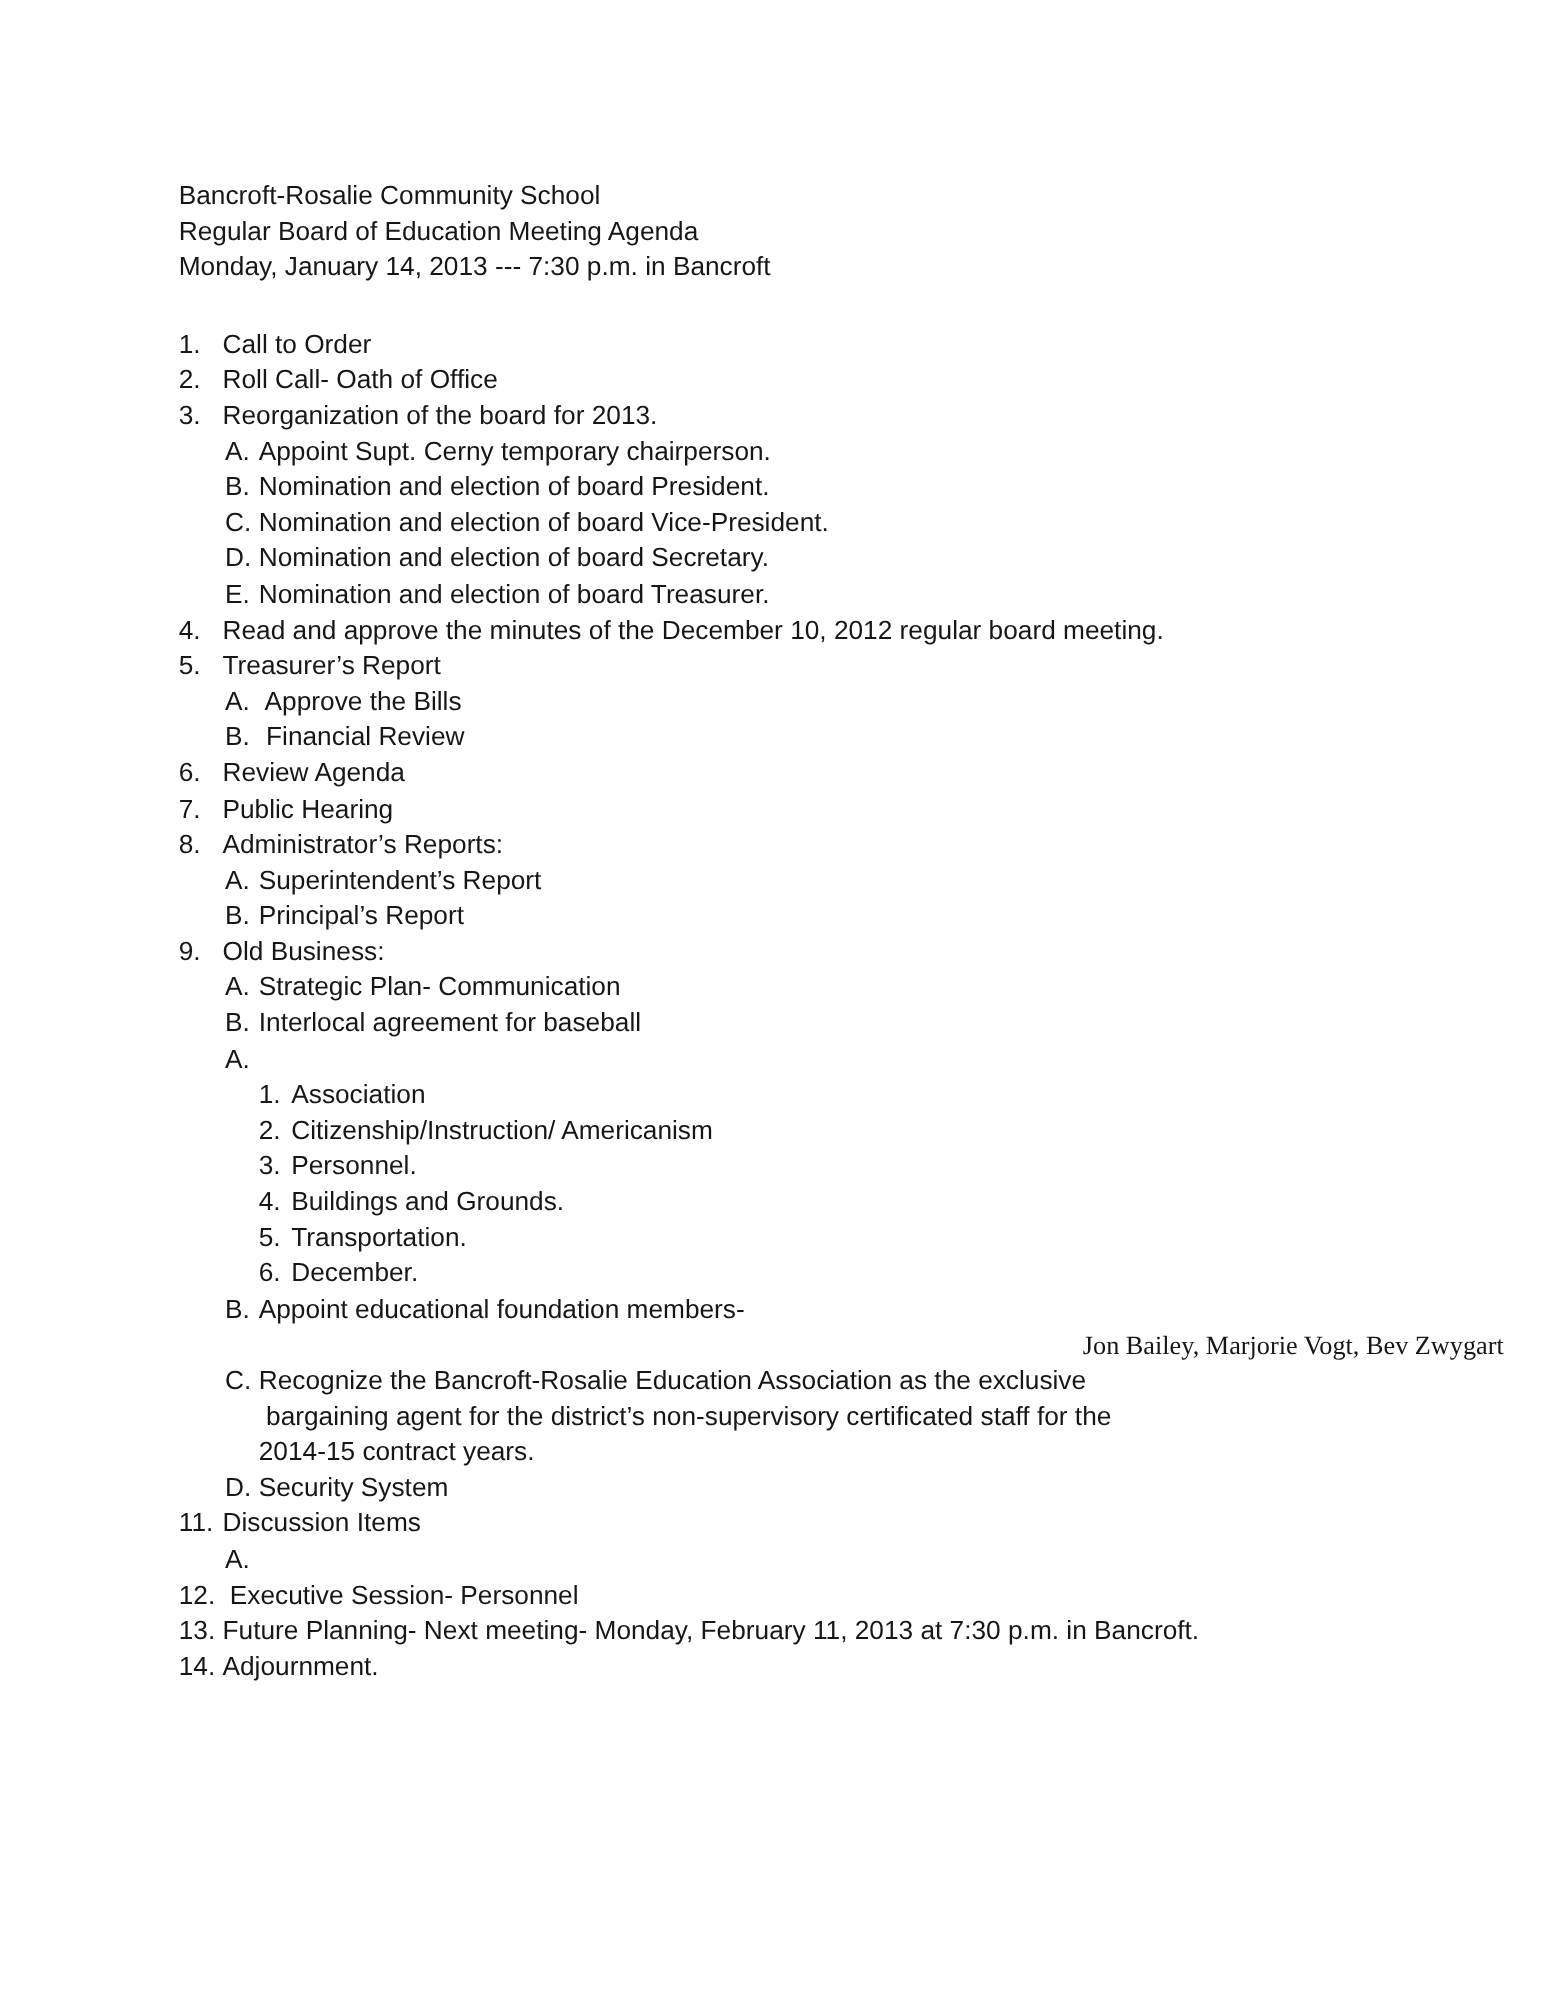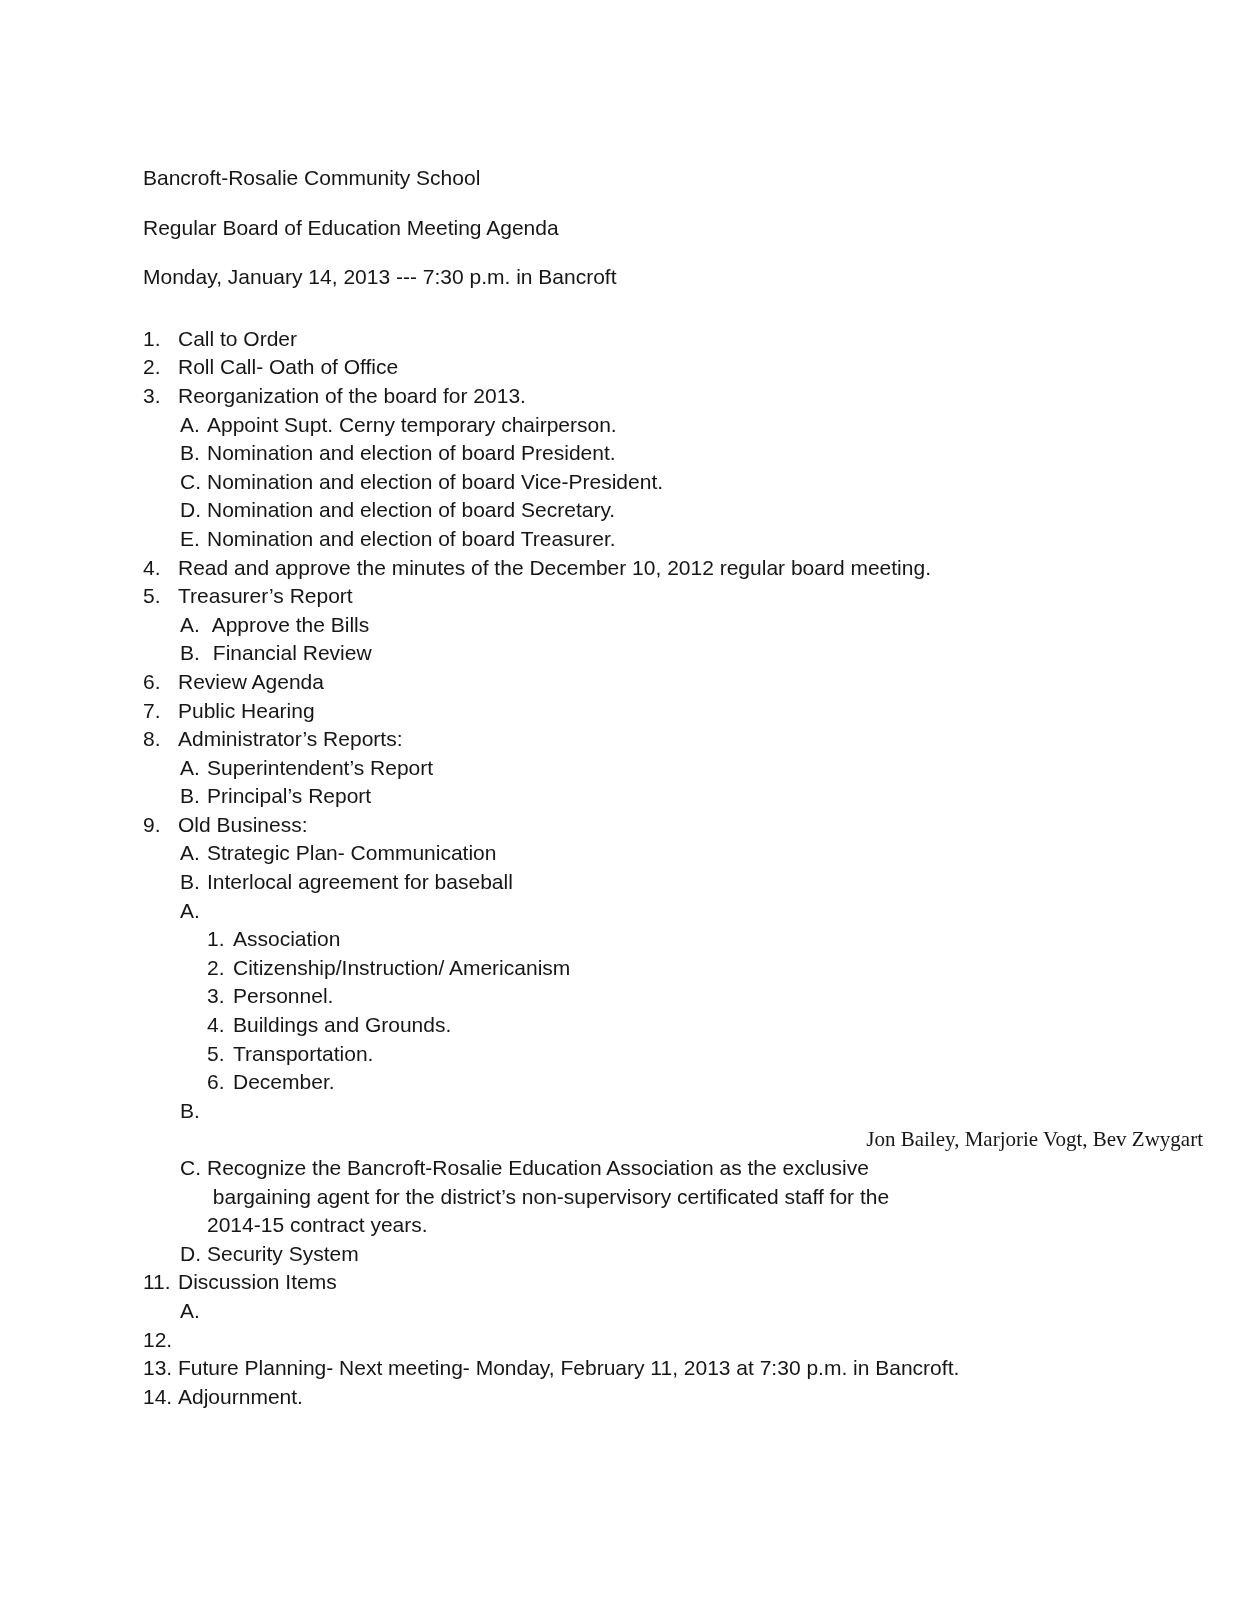--- a/index.html
+++ b/index.html
@@ -17,21 +17,21 @@
     font-size: 21px;
     line-height: 28.6px;
     overflow: hidden;
   }
   .content {
     position: absolute;
     left: 143px;
     top: 143px;
     width: 1060px;
   }
-  .hline { white-space: pre; margin-top: 21px; }
+  .hline { white-space: pre; }
   .list { margin-top: 33px; }
   .row { display: flex; }
   .mk { flex: 0 0 auto; white-space: pre; }
   .tx { white-space: pre; }
   .l0 .mk { width: 35px; }
   .l1 { margin-left: 37px; }
   .l1 .mk { width: 27px; }
   .l2 { margin-left: 64px; }
   .l2 .mk { width: 26px; }
   .cont { margin-left: 64px; }
@@ -156,20 +156,21 @@
       <div class="row l2">
           <span class="mk">5.</span>
           <span class="tx">Transportation.</span>
         </div>
       <div class="row l2">
           <span class="mk">6.</span>
           <span class="tx">December.</span>
         </div>
       <div class="row l1">
           <span class="mk">B.</span>
+          <span class="tx">Appoint educational foundation members-</span>
         </div>
       <div class="row serif">
           <span class="tx">Jon Bailey, Marjorie Vogt, Bev Zwygart</span>
         </div>
       <div class="row l1">
           <span class="mk">C.</span>
           <span class="tx">Recognize the Bancroft-Rosalie Education Association as the exclusive</span>
         </div>
       <div class="row cont">
           <span class="tx"> bargaining agent for the district’s non-supervisory certificated staff for the</span>
@@ -184,20 +185,21 @@
       <div class="row l0">
           <span class="mk">11.</span>
           <span class="tx">Discussion Items</span>
         </div>
       <div class="row l1">
           <span class="mk">A.</span>
           <span class="tx"></span>
         </div>
       <div class="row l0">
           <span class="mk">12.</span>
+          <span class="tx"> Executive Session- Personnel</span>
         </div>
       <div class="row l0">
           <span class="mk">13.</span>
           <span class="tx">Future Planning- Next meeting- Monday, February 11, 2013 at 7:30 p.m. in Bancroft.</span>
         </div>
       <div class="row l0">
           <span class="mk">14.</span>
           <span class="tx">Adjournment.</span>
         </div>
     </div>

